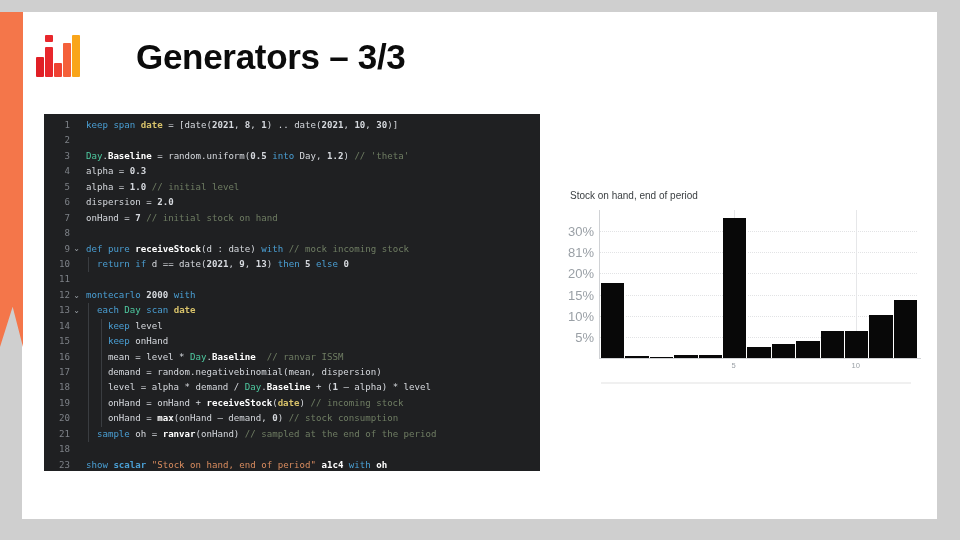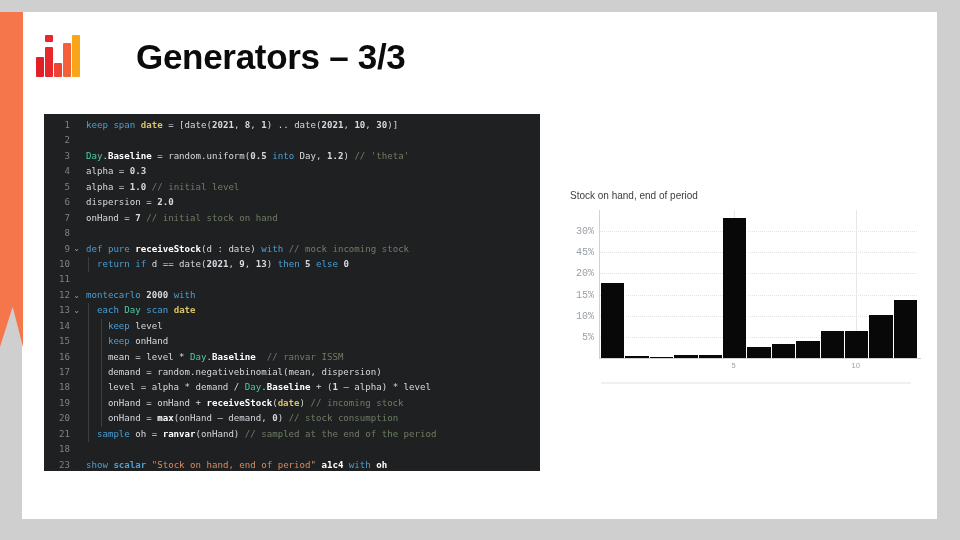--- a/index.html
+++ b/index.html
@@ -180,24 +180,24 @@
   .y-axis-labels {
     position: absolute;
     left: 0;
     top: 0;
     width: 26px;
     height: 148px;
   }
   .y-tick {
     position: absolute;
     right: 2px;
-    font-size: 10px;
+    font-size: 13px;
     color: #9aa0a6;
     transform: translateY(-50%);
-    font-family: Liberation Mono, monospace;
+    font-family: Liberation Sans, sans-serif;
     white-space: nowrap;
   }
 
   .plot-area {
     position: absolute;
     left: 29px;
     top: 0px;
     width: 318px;
     height: 148px;
     border-left: 1px solid #d0d2d5;
@@ -319,21 +319,21 @@
     </div>
 
   <div class="chart-block">
     <div class="chart-title">Stock on hand, end of period</div>
     <div class="plot-wrap">
       <div class="y-axis-labels" id="y-axis-labels">
           <div class="y-tick" style="top: 126.857px;">5%</div>
           <div class="y-tick" style="top: 105.714px;">10%</div>
           <div class="y-tick" style="top: 84.5714px;">15%</div>
           <div class="y-tick" style="top: 63.4286px; text-align: right;">20%</div>
-          <div class="y-tick" style="top: 42.2857px;">45%</div>
+          <div class="y-tick" style="top: 42.2857px;">81%</div>
           <div class="y-tick" style="top: 21.1429px;">30%</div>
         </div>
       <div class="plot-area" id="plot-area">
         <div id="gridlines">
             <div class="gridline" style="top: 126.857px;"></div>
             <div class="gridline" style="top: 105.714px;"></div>
             <div class="gridline" style="top: 84.5714px;"></div>
             <div class="gridline" style="top: 63.4286px;"></div>
             <div class="gridline" style="top: 42.2857px;"></div>
             <div class="gridline" style="top: 21.1429px;"></div>

